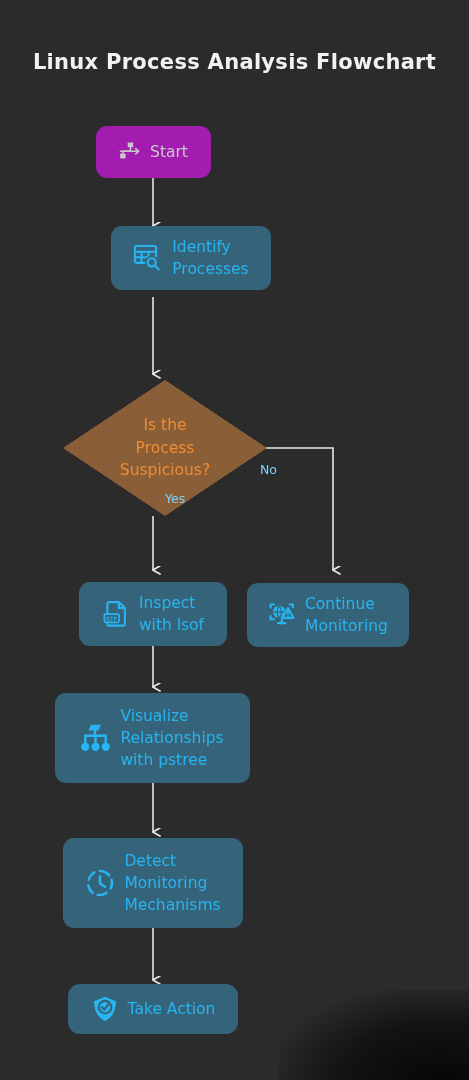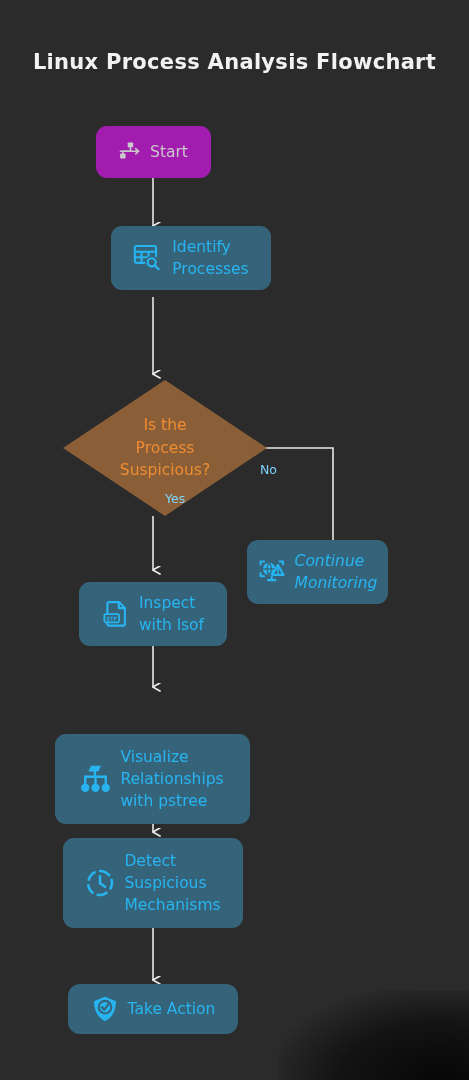--- a/index.html
+++ b/index.html
@@ -201,21 +201,21 @@
           <path d="M14.4,1.9 L14.4,7 L19.4,7"></path>
         </g>
         <rect x="2.0" y="12.2" width="12.6" height="7.0" rx="1.1" fill="#35647a" stroke="#28b4f0" stroke-width="1.5"></rect>
         <text x="8.3" y="17.8" font-family="DejaVu Sans Mono, monospace" font-size="5.1" font-weight="bold" fill="#28b4f0" text-anchor="middle">OTF</text>
       </svg>
     </span>
     <span class="label">Inspect
 with lsof</span>
   </div>
 
-  <div class="node process" style="left:247px;top:540px;width:141px;height:64px;font-style:italic;">
+  <div class="node process" style="left:247px;top:583px;width:162px;height:64px;">
     <span class="icon">
       <svg width="28" height="28" viewBox="0 0 24 24">
         <g fill="none" stroke="#28b4f0" stroke-width="1.8" stroke-linecap="round" stroke-linejoin="round">
           <path d="M2.2,5.6 L2.2,3.0 L5.2,3.0"></path>
           <path d="M2.2,13.0 L2.2,15.6 L5.2,15.6"></path>
           <path d="M18.6,3.0 L21.4,3.0 L21.4,5.4"></path>
           <path d="M8.6,19.0 L15.0,19.0"></path>
           <path d="M11.8,15.8 L11.8,19.0"></path>
         </g>
         <circle cx="9.6" cy="9.4" r="5.3" fill="#28b4f0"></circle>
@@ -228,21 +228,21 @@
         <g stroke="#28b4f0" stroke-width="1.5" stroke-linecap="round">
           <path d="M17.1,9.2 L17.1,11.6"></path>
           <path d="M17.1,12.9 L17.1,13.0"></path>
         </g>
       </svg>
     </span>
     <span class="label">Continue
 Monitoring</span>
   </div>
 
-  <div class="node process" style="left:55px;top:734px;width:195px;height:90px;">
+  <div class="node process" style="left:55px;top:693px;width:195px;height:90px;">
     <span class="icon">
       <svg width="30" height="30" viewBox="0 0 24 24">
         <g fill="#28b4f0">
           <path d="M8.0,1.4 L16.0,1.4 L14.0,6.0 L6.0,6.0 Z"></path>
           <circle cx="3.4" cy="19.0" r="3.3"></circle>
           <circle cx="11.6" cy="19.0" r="3.3"></circle>
           <circle cx="19.8" cy="19.0" r="3.3"></circle>
         </g>
         <g stroke="#28b4f0" stroke-width="1.9" fill="none" stroke-linecap="round">
           <path d="M11.1,6.2 L11.1,10.2"></path>
@@ -265,21 +265,21 @@
           <path d="M12,2.4 A9.6,9.6 0 0,1 19.3,5.8"></path>
           <path d="M21.3,9.4 A9.6,9.6 0 0,1 20.4,16.4"></path>
           <path d="M17.2,19.9 A9.6,9.6 0 0,1 10.1,21.5"></path>
           <path d="M6.1,19.7 A9.6,9.6 0 0,1 2.6,13.8"></path>
           <path d="M3.0,9.4 A9.6,9.6 0 0,1 7.6,3.5"></path>
           <path d="M12.0,6.6 L12.0,12.3 L16.0,15.0"></path>
         </g>
       </svg>
     </span>
     <span class="label">Detect
-Suspicious
+Monitoring
 Mechanisms</span>
   </div>
 
   <div class="node process" style="left:68px;top:984px;width:170px;height:50px;border-radius:12px;">
     <span class="icon">
       <svg width="28" height="28" viewBox="0 0 24 24">
         <path d="M12,1.6 L21.4,5.3 C21.4,13.0 18.2,19.4 12,22.4 C5.8,19.4 2.6,13.0 2.6,5.3 Z" fill="#28b4f0"></path>
         <circle cx="12" cy="10.4" r="5.4" fill="none" stroke="#35647a" stroke-width="1.8"></circle>
         <path d="M9.3,10.4 L11.4,12.6 L15.2,7.6" fill="none" stroke="#35647a" stroke-width="1.9" stroke-linecap="round" stroke-linejoin="round"></path>
       </svg>

